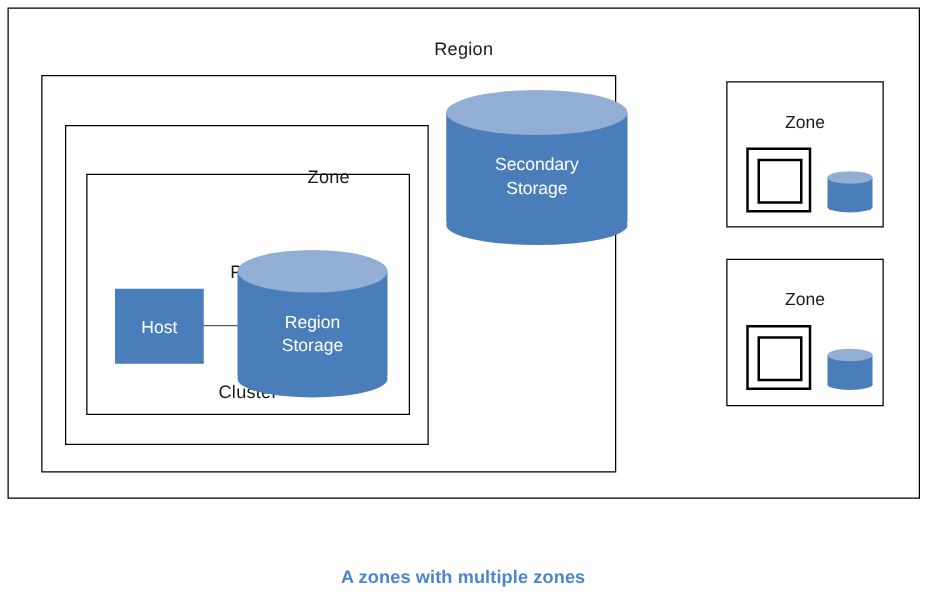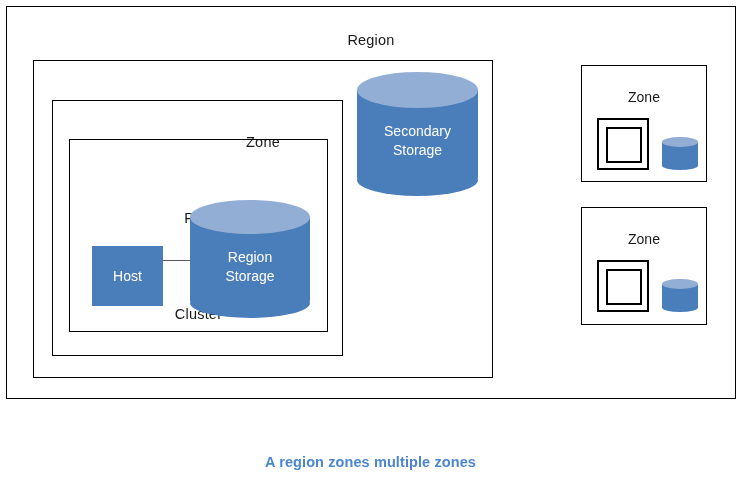--- a/index.html
+++ b/index.html
@@ -50,21 +50,21 @@
   #pod-box      { left: 52px; top: 100px; width: 291px; height: 256px; }
   #pod-label    { top: 110px; }
 
   #cluster-box  { left: 69px; top: 139px; width: 259px; height: 193px; }
   #cluster-label{ top: 167px; }
 
   
   #host-node {
     position: absolute;
     left: 92px;
-    top: 246px;
+    top: 231px;
     width: 71px;
     height: 60px;
     background: #4a7ebb;
     display: flex;
     align-items: center;
     justify-content: center;
   }
   #host-node .node-label {
     color: #ffffff;
     font-size: 14px;
@@ -120,21 +120,21 @@
   }
 
   
   #primary-storage { left: 190px; top: 200px; width: 120px; height: 118px; }
   #primary-storage .cyl-top    { height: 34px; }
   #primary-storage .cyl-body   { top: 17px; height: 84px; }
   #primary-storage .cyl-bottom-shade { height: 30px; }
   #primary-storage .cyl-label  { top: 48px; }
 
   
-  #secondary-storage { left: 357px; top: 72px; width: 121px; height: 124px; }
+  #secondary-storage { left: 357px; top: 72px; width: 121px; height: 124px; padding-left: 24px; }
   #secondary-storage .cyl-top    { height: 36px; }
   #secondary-storage .cyl-body   { top: 18px; height: 88px; }
   #secondary-storage .cyl-bottom-shade { height: 32px; }
   #secondary-storage .cyl-label  { top: 50px; }
 
   
   .mini-zone {
     position: absolute;
     box-sizing: border-box;
     border: 1px solid #000000;
@@ -260,15 +260,15 @@
     <div class="mini-outer-square">
       <div class="mini-inner-square"></div>
     </div>
     <div class="cylinder mini-cylinder">
       <div class="cyl-bottom-shade"></div>
       <div class="cyl-body"></div>
       <div class="cyl-top"></div>
     </div>
   </div>
 
-  <div id="caption">A region zones multiple zones</div>
+  <div id="caption">A zones with multiple zones</div>
 
 </div>
 
 </body></html>

